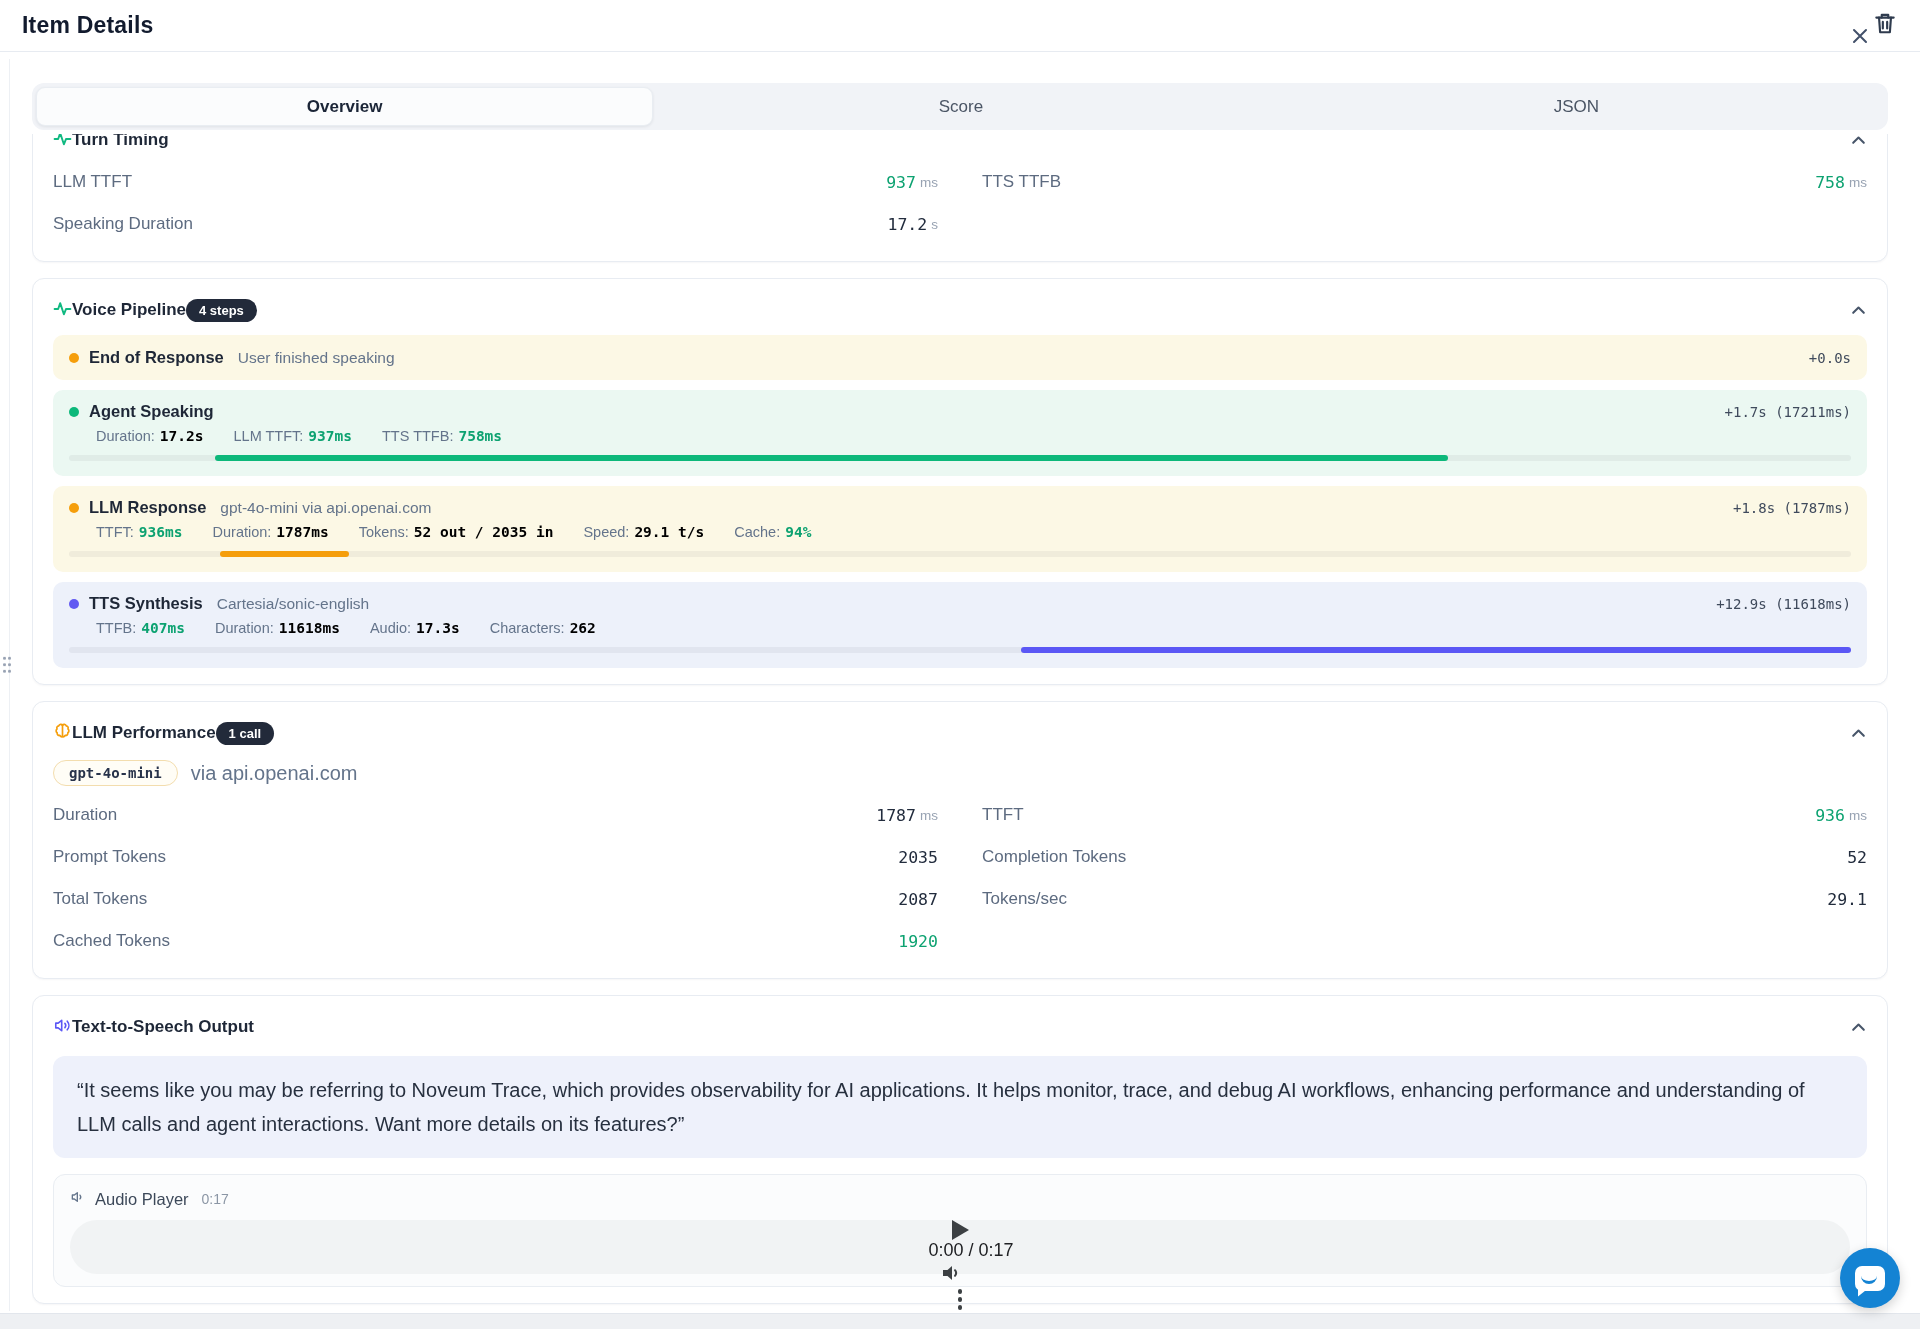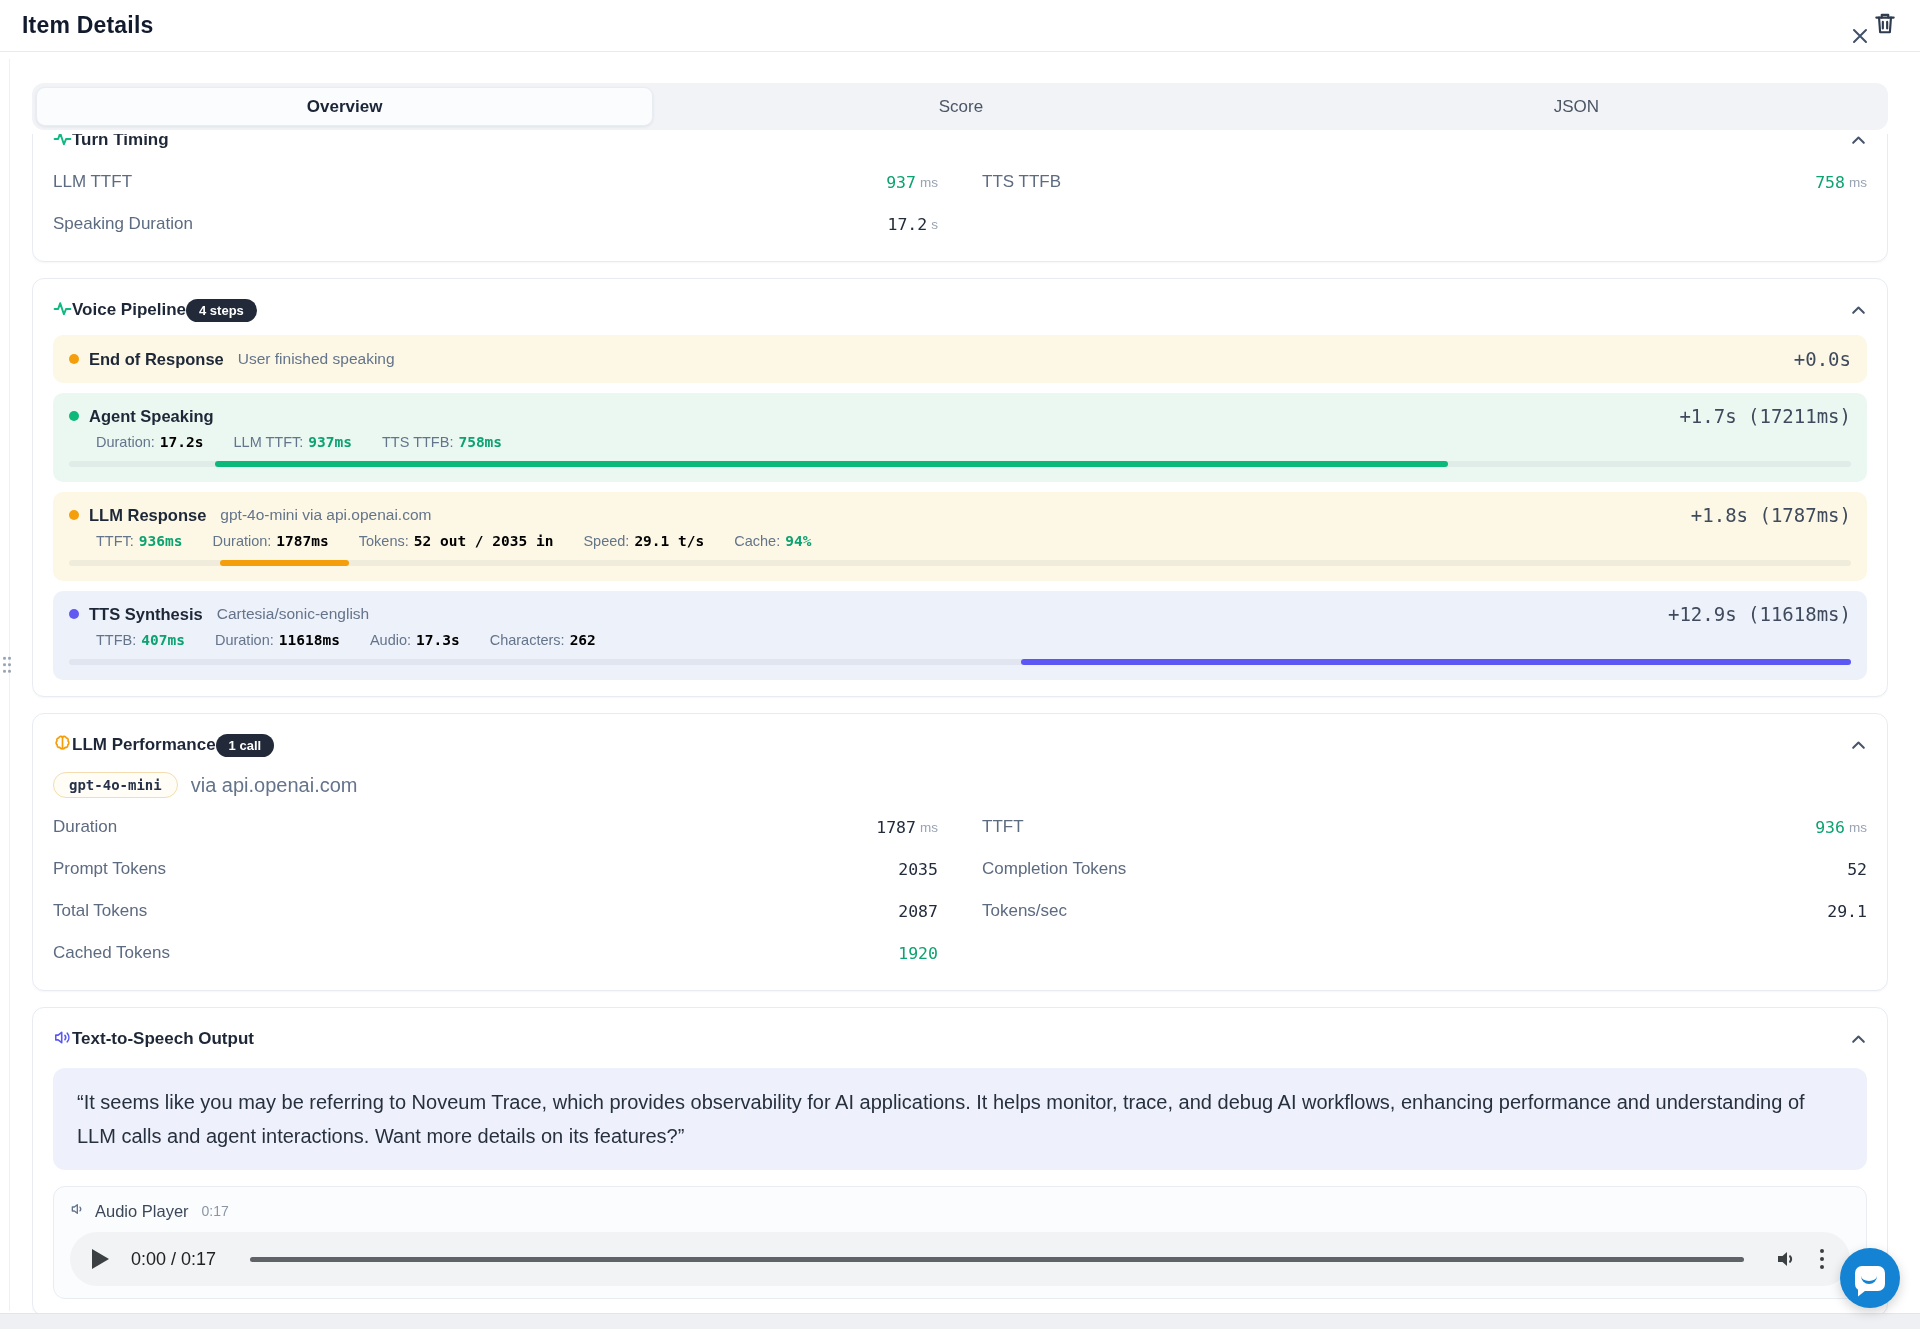--- a/index.html
+++ b/index.html
@@ -46,21 +46,21 @@
   
   .step { border-radius:10px; padding:12px 16px; margin-top:10px; position:relative; }
   .step.yellow { background:#fcf8e5; }
   .step.mint   { background:#ebf8f2; }
   .step.indigo { background:#edf1fa; }
   .step-head { display:flex; align-items:center; gap:10px; }
   .dot { width:10px; height:10px; border-radius:50%; flex-shrink:0; }
   .dot.orange { background:#f59e0b; } .dot.green { background:#0cb87a; } .dot.violet { background:#6159f2; }
   .step-title { font-size:16.5px; font-weight:700; color:#1e2737; }
   .step-sub { font-size:15.5px; color:#64748b; margin-left:4px; }
-  .step-offset { margin-left:auto; font-family:"DejaVu Sans Mono", monospace; font-size:19px; color:#3f4a5c; }
+  .step-offset { margin-left:auto; font-family:"DejaVu Sans Mono", monospace; font-size:14px; color:#3f4a5c; }
   .step-details { display:flex; gap:30px; margin:7px 0 0 27px; font-size:14.5px; color:#64748b; align-items:baseline; }
   .d-val { font-family:"DejaVu Sans Mono", monospace; color:#000000; font-weight:600; margin-left:5px; }
   .d-val.green { color:#0da271; }
   .track { position:relative; height:6px; margin:11px 0 3px 0; background:rgba(15,23,42,.05); border-radius:3px; }
   .bar { position:absolute; top:0; height:6px; border-radius:3px; }
 
   
   .model-row { display:flex; align-items:center; margin-top:10px; height:30px; }
   .model-chip { font-family:"DejaVu Sans Mono", monospace; font-weight:700; font-size:14px; color:#27324a;
     border:1px solid #f3ddae; background:#fffdf6; padding:4px 15px; border-radius:999px; }
@@ -68,21 +68,21 @@
 
   
   .quote-box { background:#eef1fb; border-radius:12px; padding:17px 24px; margin-top:14px; }
   .quote-text { font-size:20px; line-height:34px; color:#27303f; }
 
   .audio-box { border:1px solid #e9edf2; background:#fbfcfd; border-radius:12px; padding:12px 16px; margin-top:16px; }
   .audio-head { display:flex; align-items:center; gap:9px; height:24px; }
   .audio-label { font-size:16.5px; color:#3c4859; font-weight:500; }
   .audio-dur { font-size:14px; color:#8b96a5; margin-left:4px; }
   .audio-native { height:54px; background:#f1f3f4; border-radius:27px; display:flex; align-items:center;
-    padding:0 22px; margin-top:9px; }
+    padding:0 22px; margin-top:9px;flex-direction:column; }
   .play-btn { width:0; height:0; border-left:17px solid #3c4043; border-top:10px solid transparent;
     border-bottom:10px solid transparent; cursor:pointer; flex-shrink:0; }
   .audio-time { font-size:18px; color:#202124; margin-left:22px; white-space:nowrap; }
   .audio-line { flex:1; height:5px; background:#5f6368; border-radius:3px; margin:0 30px 0 34px; cursor:pointer; }
   .vol-icon { cursor:pointer; display:flex; align-items:center; margin-right:18px; }
   .kebab { display:flex; flex-direction:column; gap:3.5px; cursor:pointer; padding:4px; }
   .kebab i { width:4.5px; height:4.5px; border-radius:50%; background:#3c4043; }
 
   
   .bottom-strip { position:fixed; left:0; right:0; bottom:0; height:16px; background:#eef0f3; border-top:1px solid #e2e6ec; }

